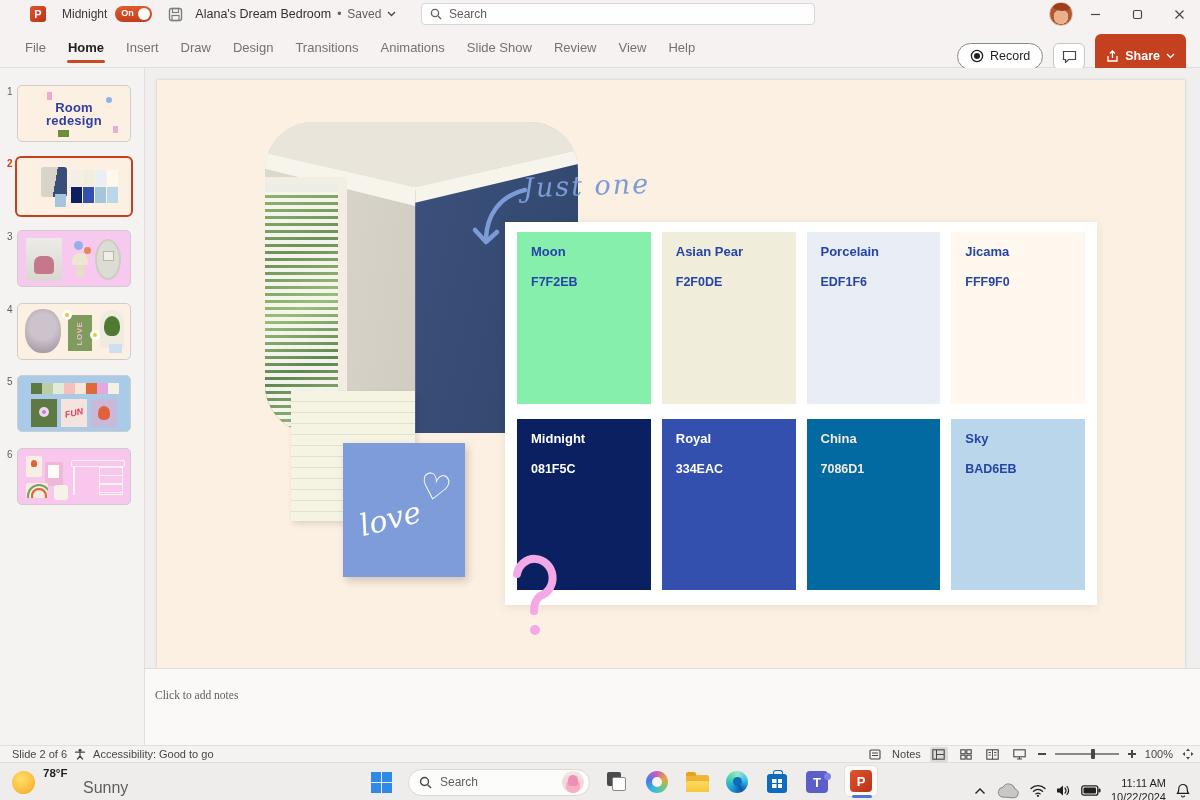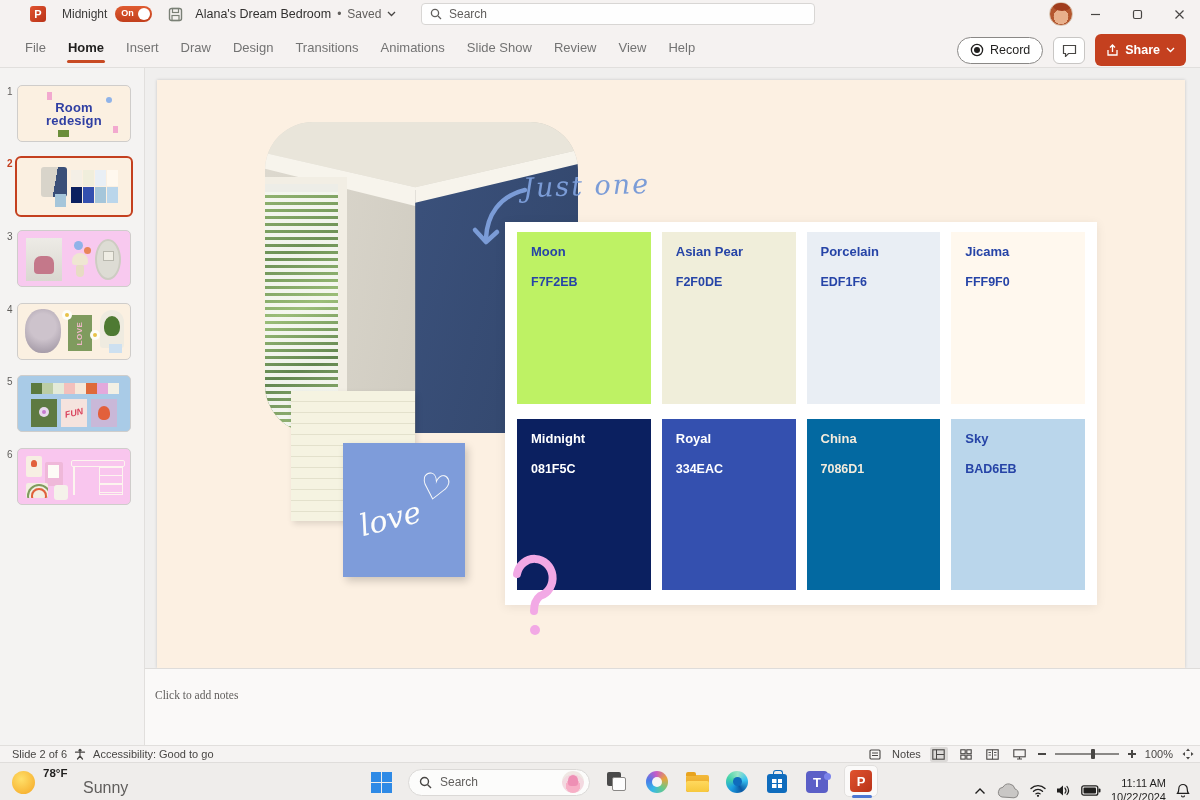--- a/index.html
+++ b/index.html
@@ -30,21 +30,21 @@
 
   
   .ribbon { position:absolute; left:0; top:28px; width:1200px; height:40px; background:#F5F2F1; border-bottom:1px solid #E1DFDD; display:flex; align-items:center; }
   .tabs { display:flex; margin-left:14px; gap:0; }
   .tab { font-size:13px; color:#737373; padding:0 11px; height:39px; line-height:39px; position:relative; white-space:nowrap; }
   .tab.active { font-weight:700; color:#201F1E; }
   .tab.active::after { content:""; position:absolute; left:10px; right:10px; bottom:4px; height:3px; border-radius:2px; background:#C84A23; }
   .ribbon-right { position:absolute; right:14px; top:6px; display:flex; gap:10px; align-items:center; }
   .btn-record { height:27px; border:1px solid #8A8886; background:#fff; border-radius:14px; display:flex; align-items:center; gap:6px; padding:0 12px; font-size:12.5px; color:#201F1E; }
   .btn-comment { width:32px; height:27px; border:1px solid #C8C6C4; background:#fff; border-radius:6px; display:flex; align-items:center; justify-content:center; }
-  .btn-share { height:32px; background:#C4401F; border-radius:6px; display:flex; align-items:center; gap:6px; padding:0 11px; font-size:12.5px; color:#fff; font-weight:600; }
+  .btn-share { height:44px; background:#C4401F; border-radius:6px; display:flex; align-items:center; gap:6px; padding:0 11px; font-size:12.5px; color:#fff; font-weight:600; }
 
   
   .thumb-panel { position:absolute; left:0; top:68px; width:145px; height:677px; background:#F4F3F2; border-right:1px solid #E1DFDD; }
   .thumb-num { position:absolute; left:7px; font-size:10px; color:#605E5C; }
   .thumb-num.sel { color:#C4401F; font-weight:700; }
   .thumb { position:absolute; left:17px; width:114px; height:57px; border-radius:5px; border:1px solid #CFCDCB; overflow:hidden; background:#fff; }
   .thumb.sel { left:15px; width:118px; height:61px; border:2px solid #C4401F; border-radius:6px; }
 
   
   .t1 { background:#FBF0E1; }
@@ -387,21 +387,21 @@
     <div class="lined-paper"></div>
 
     <div class="sticky-note" style="background-color: rgb(126, 156, 218);">
       <span class="love-text">love</span>
       <span class="love-heart">♡</span>
     </div>
 
     <div class="palette-card">
       <div class="swatch-grid">
 
-        <div class="swatch" style="background-color: #bef264;">
+        <div class="swatch" style="background-color: #86efac;">
           <div class="swatch-label" style="color: rgb(38, 68, 167);">
             <div class="swatch-name">Moon</div>
             <div class="swatch-hex">F7F2EB</div>
           </div>
         </div>
         <div class="swatch" style="background-color: rgb(240, 238, 218);">
           <div class="swatch-label" style="color: rgb(38, 68, 167);">
             <div class="swatch-name">Asian Pear</div>
             <div class="swatch-hex">F2F0DE</div>
           </div>

